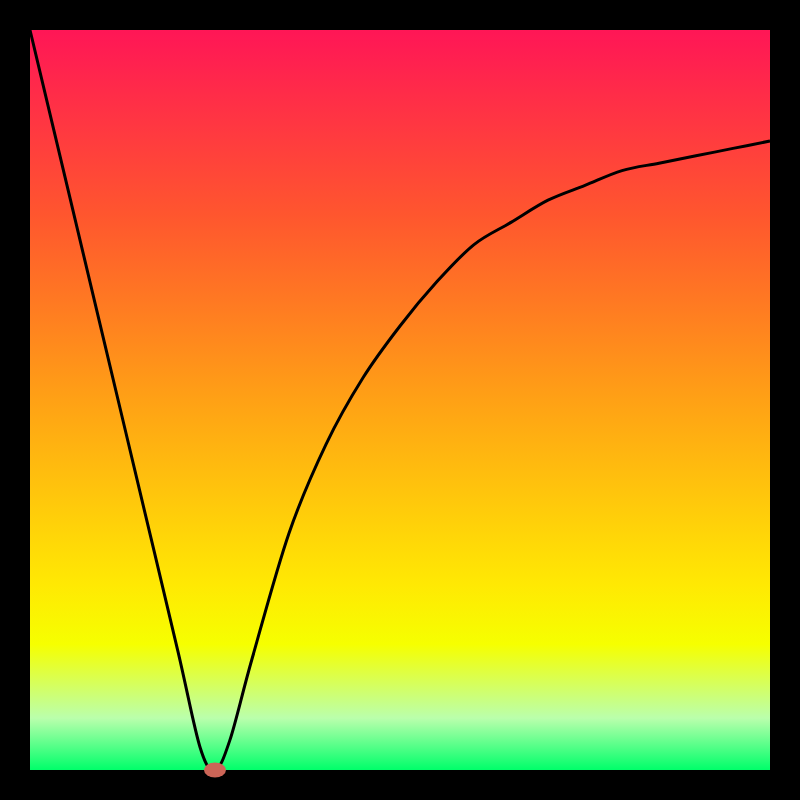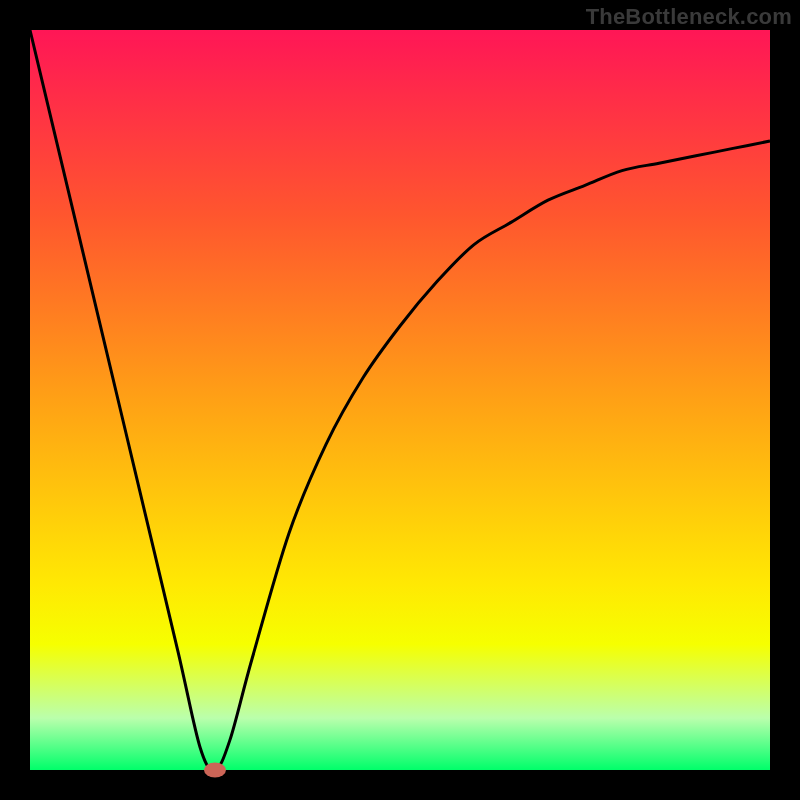--- a/index.html
+++ b/index.html
@@ -60,21 +60,20 @@
     background: #cc6557;
     border-radius: 50% / 50%;
     transform: translate(-50%, -50%);
   }
 </style>
 </head>
 <body>
 
 <div class="frame">
 
-  <div class="watermark">TheBottleneck.com</div>
 
   <div class="plot-area">
 
     <svg class="curve-layer" viewBox="0 0 740 740" preserveAspectRatio="none">
       <path id="bottleneck-path" fill="none" stroke="#000000" stroke-width="3" d="M 0 0 C 6.166666666666667 25.899999999999995, 24.666666666666664 103.59999999999997, 37 155.39999999999998 C 49.333333333333336 207.2, 61.666666666666664 259, 74 310.8 C 86.33333333333333 362.6, 98.66666666666667 414.4, 111 466.2 C 123.33333333333333 518, 138.13333333333333 579.6666666666667, 148 621.6 C 157.86666666666667 663.5333333333333, 164.03333333333336 698.0666666666666, 170.20000000000002 717.8 C 176.36666666666667 737.5333333333333, 180.06666666666666 741.2333333333333, 185 740 C 189.93333333333334 738.7666666666667, 193.63333333333335 728.9, 199.8 710.4 C 205.96666666666667 691.9, 212.13333333333333 663.5333333333333, 222 629 C 231.86666666666667 594.4666666666667, 246.66666666666666 538.9666666666667, 259 503.2 C 271.3333333333333 467.43333333333334, 283.6666666666667 440.29999999999995, 296 414.4 C 308.3333333333333 388.5, 320.6666666666667 367.5333333333333, 333 347.79999999999995 C 345.3333333333333 328.0666666666666, 357.66666666666663 312.0333333333333, 370 296 C 382.33333333333337 279.9666666666667, 394.66666666666674 265.16666666666663, 407.00000000000006 251.59999999999997 C 419.33333333333337 238.0333333333333, 431.6666666666667 224.4666666666667, 444 214.60000000000002 C 456.3333333333333 204.73333333333335, 468.6666666666667 199.79999999999998, 481 192.39999999999998 C 493.3333333333333 184.99999999999997, 505.6666666666667 176.3666666666666, 518 170.19999999999993 C 530.3333333333334 164.03333333333327, 542.6666666666666 160.33333333333331, 555 155.39999999999998 C 567.3333333333334 150.46666666666664, 579.6666666666666 144.2999999999999, 592 140.5999999999999 C 604.3333333333334 136.89999999999992, 616.6666666666666 135.66666666666669, 629 133.20000000000005 C 641.3333333333334 130.7333333333334, 653.6666666666666 128.26666666666674, 666 125.80000000000007 C 678.3333333333334 123.33333333333339, 690.6666666666666 120.86666666666666, 703 118.39999999999998 C 715.3333333333334 115.9333333333333, 733.8333333333334 112.23333333333333, 740 111"></path>
     </svg>
 
     <div id="marker" class="marker" style="left: 185px; top: 740px; background: rgb(204, 101, 87);"></div>
   </div>
 </div>

